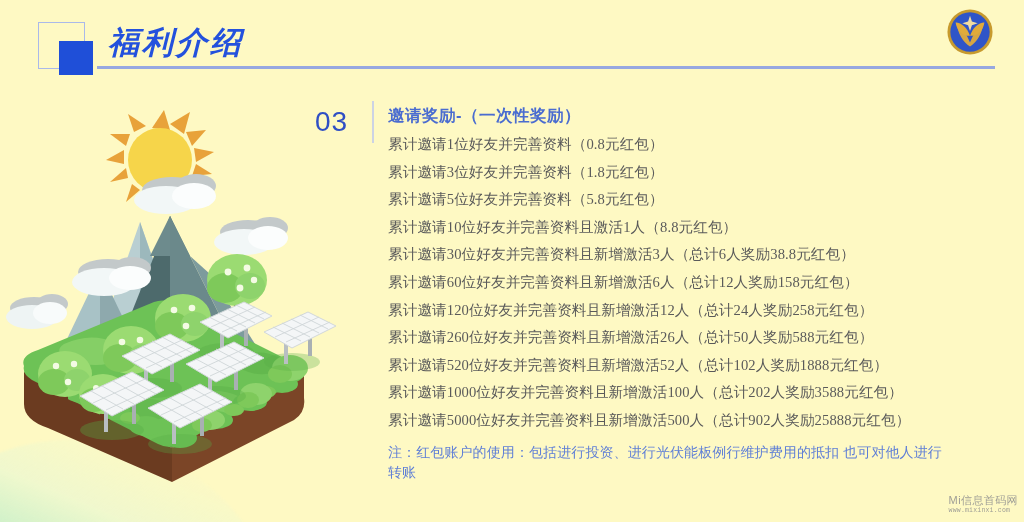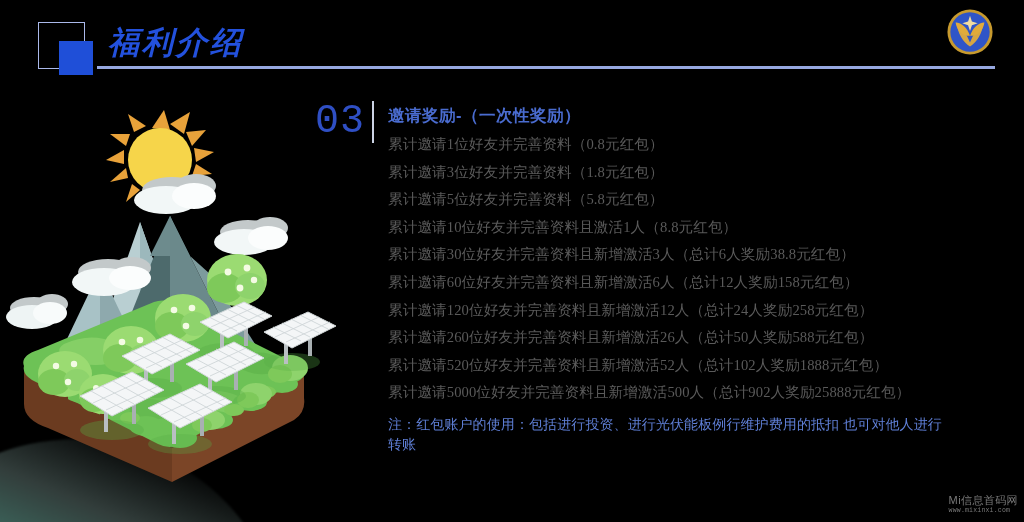--- a/index.html
+++ b/index.html
@@ -5,21 +5,21 @@
   * { box-sizing: border-box; margin: 0; padding: 0; }
   html, body {
     width: 1024px; height: 522px;
     background: #ffffff;
     font-family: "Liberation Sans", "DejaVu Sans", sans-serif;
     overflow: hidden;
   }
   #slide {
     position: relative;
     width: 1024px; height: 522px;
-    background: #000000;
+    background: #fef9c3;
     overflow: hidden;
   }
 
   
   .swoosh {
     position: absolute;
     left: -160px; bottom: -120px;
     width: 420px; height: 200px;
     border-radius: 50% 50% 0 0 / 100% 100% 0 0;
     background: linear-gradient(35deg, #3fd0b0 0%, rgba(120,225,200,0.55) 38%, rgba(200,245,236,0.25) 62%, rgba(255,255,255,0) 82%);
@@ -66,26 +66,25 @@
     width: 48px; height: 48px;
   }
 
   
   .illo { position: absolute; left: 4px; top: 104px; width: 340px; height: 390px; }
 
   
   .num {
     position: absolute;
     left: 315px; top: 99px;
-    font-size: 40px;
+    font-size: 28px;
     color: #2f4fc4;
     letter-spacing: 1px;
     line-height: 46px;
     font-weight: 400;
-    font-family: Liberation Mono, monospace;
   }
   .num-div {
     position: absolute;
     left: 372px; top: 101px;
     width: 1.6px; height: 42px;
     background: #ccd3e4;
   }
   .content { position: absolute; left: 388px; top: 103px; width: 634px; }
   .c-head {
     font-size: 16.5px;
@@ -403,20 +402,21 @@
     <ul class="c-list">
       <li>累计邀请1位好友并完善资料（0.8元红包）</li>
       <li>累计邀请3位好友并完善资料（1.8元红包）</li>
       <li>累计邀请5位好友并完善资料（5.8元红包）</li>
       <li>累计邀请10位好友并完善资料且激活1人（8.8元红包）</li>
       <li>累计邀请30位好友并完善资料且新增激活3人（总计6人奖励38.8元红包）</li>
       <li>累计邀请60位好友并完善资料且新增激活6人（总计12人奖励158元红包）</li>
       <li>累计邀请120位好友并完善资料且新增激活12人（总计24人奖励258元红包）</li>
       <li>累计邀请260位好友并完善资料且新增激活26人（总计50人奖励588元红包）</li>
       <li>累计邀请520位好友并完善资料且新增激活52人（总计102人奖励1888元红包）</li>
+      <li>累计邀请1000位好友并完善资料且新增激活100人（总计202人奖励3588元红包）</li>
       <li>累计邀请5000位好友并完善资料且新增激活500人（总计902人奖励25888元红包）</li>
     </ul>
     <div class="c-note">注：红包账户的使用：包括进行投资、进行光伏能板例行维护费用的抵扣 也可对他人进行转账</div>
   </div>
 
   <div class="wm">
     <div class="wm-main">Mi信息首码网</div>
     <div class="wm-sub">www.mixinxi.com</div>
   </div>
 

